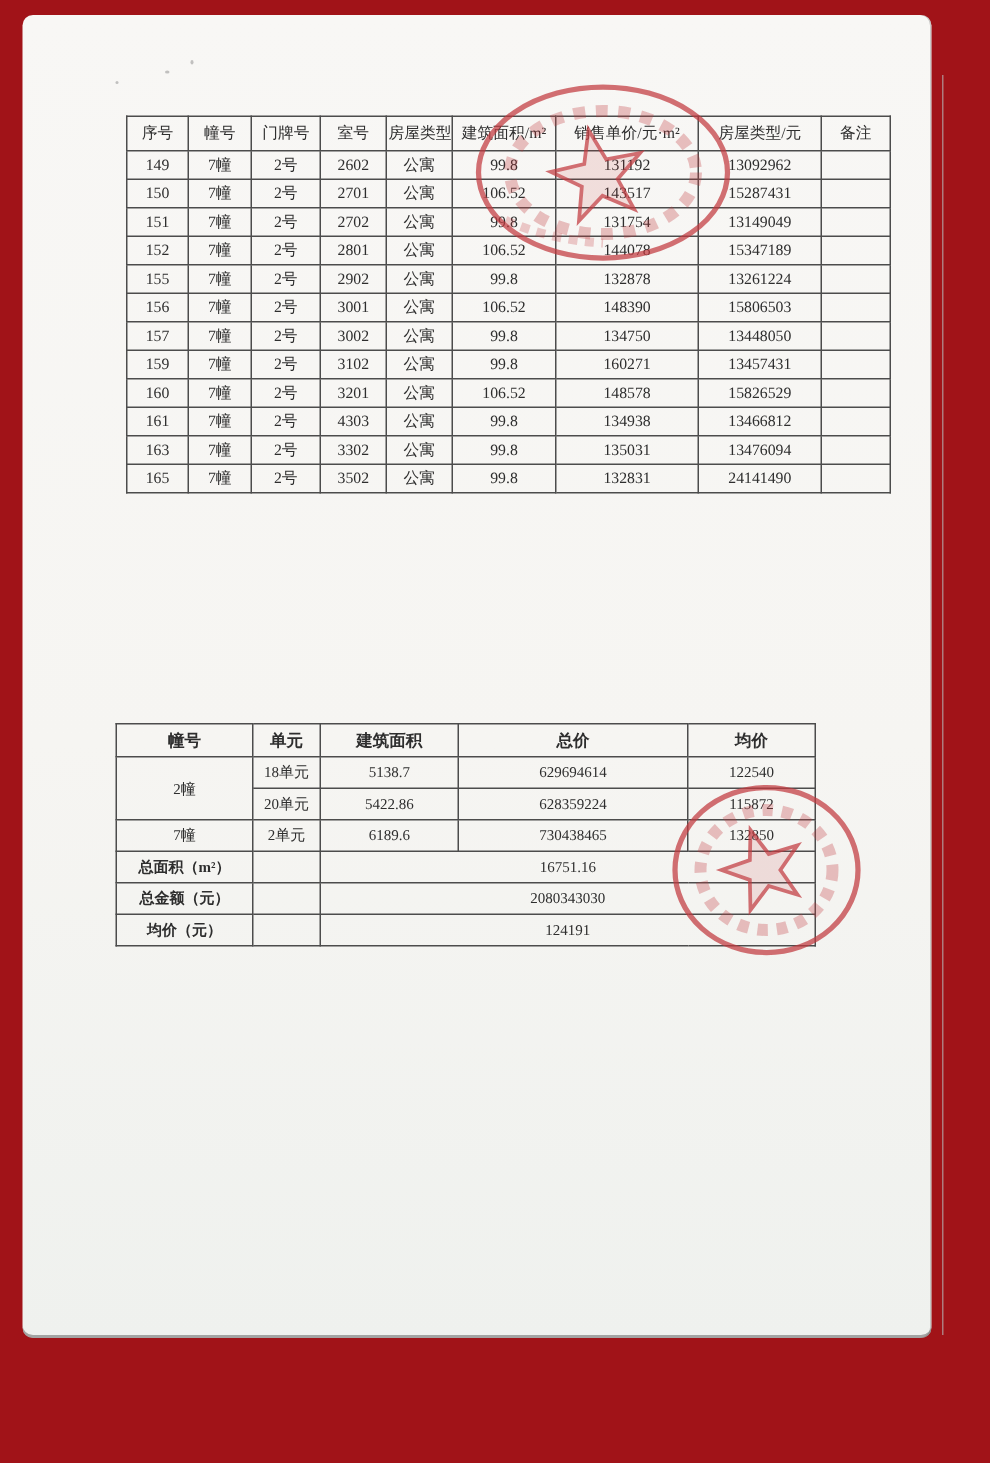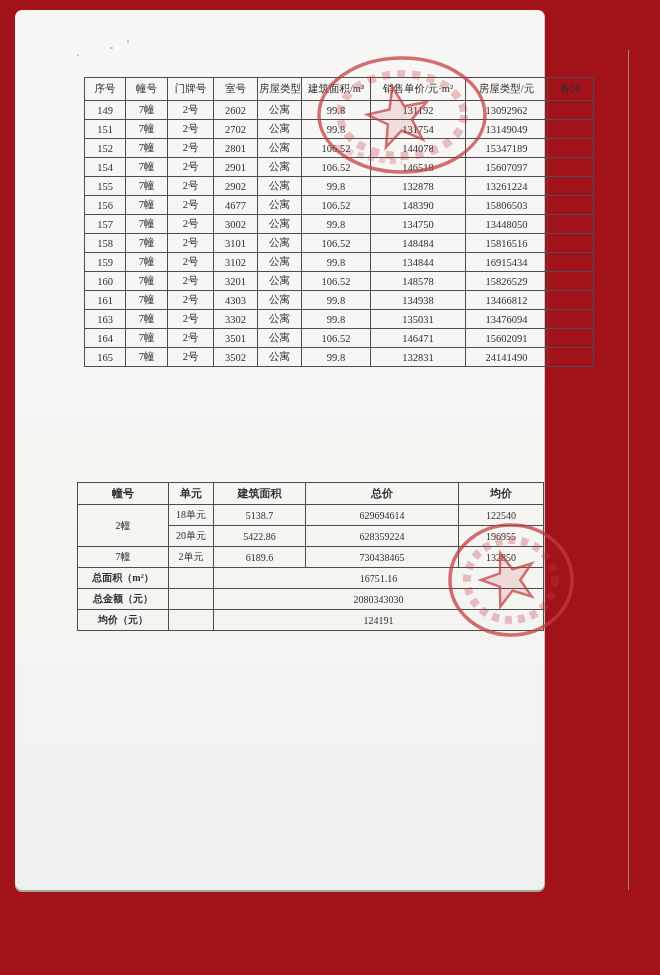--- a/index.html
+++ b/index.html
@@ -4,24 +4,25 @@
 <style>
   html,body{margin:0;padding:0;}
   body{
     width:660px;height:975px;
     background:#a11318;
     position:relative;
     font-family:"Liberation Serif","DejaVu Serif",serif;
     overflow:hidden;
   }
   .page{
-    position:absolute;left:15px;top:10px;width:530px;height:882px;
+    position:absolute;left:15px;top:10px;width:574px;height:882px;
     background:linear-gradient(180deg,#f8f7f5 0%,#f6f5f2 55%,#eff1ee 100%);
     border-radius:7px;
     box-shadow:inset 0 -2px 0 rgba(70,70,70,.45), inset -1px 0 0 rgba(120,120,120,.35);
+    padding-left:32px;
   }
   .scan-edge{
     position:absolute;left:613px;top:40px;bottom:2px;width:1px;
     background:#b6b6b6;opacity:.65;
   }
   .speck{position:absolute;background:#8a8a8a;border-radius:50%;opacity:.5;}
 
   table{border-collapse:collapse;table-layout:fixed;position:absolute;background:transparent;}
   td,th{
     border:1px solid #4c4c4c;
@@ -85,20 +86,31 @@
           <td>7幢</td>
           <td>2号</td>
           <td>2602</td>
           <td>公寓</td>
           <td>99.8</td>
           <td>131192</td>
           <td>13092962</td>
           <td></td>
         </tr>
         <tr>
+          <td>150</td>
+          <td>7幢</td>
+          <td>2号</td>
+          <td>2701</td>
+          <td>公寓</td>
+          <td>106.52</td>
+          <td>143517</td>
+          <td>15287431</td>
+          <td></td>
+        </tr>
+        <tr>
           <td>151</td>
           <td>7幢</td>
           <td>2号</td>
           <td>2702</td>
           <td>公寓</td>
           <td>99.8</td>
           <td>131754</td>
           <td>13149049</td>
           <td></td>
         </tr>
@@ -107,83 +119,61 @@
           <td>7幢</td>
           <td>2号</td>
           <td>2801</td>
           <td>公寓</td>
           <td>106.52</td>
           <td>144078</td>
           <td>15347189</td>
           <td></td>
         </tr>
         <tr>
-          <td>154</td>
-          <td>7幢</td>
-          <td>2号</td>
-          <td>2901</td>
-          <td>公寓</td>
-          <td>106.52</td>
-          <td>146518</td>
-          <td>15607097</td>
-          <td></td>
-        </tr>
-        <tr>
           <td>155</td>
           <td>7幢</td>
           <td>2号</td>
           <td>2902</td>
           <td>公寓</td>
           <td>99.8</td>
           <td>132878</td>
           <td>13261224</td>
           <td></td>
         </tr>
         <tr>
           <td>156</td>
           <td>7幢</td>
           <td>2号</td>
-          <td>4677</td>
+          <td>3001</td>
           <td>公寓</td>
           <td>106.52</td>
           <td>148390</td>
           <td>15806503</td>
           <td></td>
         </tr>
         <tr>
           <td>157</td>
           <td>7幢</td>
           <td>2号</td>
           <td>3002</td>
           <td>公寓</td>
           <td>99.8</td>
           <td>134750</td>
           <td>13448050</td>
           <td></td>
         </tr>
         <tr>
-          <td>158</td>
-          <td>7幢</td>
-          <td>2号</td>
-          <td>3101</td>
-          <td>公寓</td>
-          <td>106.52</td>
-          <td>148484</td>
-          <td>15816516</td>
-          <td></td>
-        </tr>
-        <tr>
           <td>159</td>
           <td>7幢</td>
           <td>2号</td>
           <td>3102</td>
           <td>公寓</td>
           <td>99.8</td>
-          <td>134844</td>
-          <td>16915434</td>
+          <td>160271</td>
+          <td>13457431</td>
           <td></td>
         </tr>
         <tr>
           <td>160</td>
           <td>7幢</td>
           <td>2号</td>
           <td>3201</td>
           <td>公寓</td>
           <td>106.52</td>
           <td>148578</td>
@@ -203,31 +193,20 @@
         </tr>
         <tr>
           <td>163</td>
           <td>7幢</td>
           <td>2号</td>
           <td>3302</td>
           <td>公寓</td>
           <td>99.8</td>
           <td>135031</td>
           <td>13476094</td>
-          <td></td>
-        </tr>
-        <tr>
-          <td>164</td>
-          <td>7幢</td>
-          <td>2号</td>
-          <td>3501</td>
-          <td>公寓</td>
-          <td>106.52</td>
-          <td>146471</td>
-          <td>15602091</td>
           <td></td>
         </tr>
         <tr>
           <td>165</td>
           <td>7幢</td>
           <td>2号</td>
           <td>3502</td>
           <td>公寓</td>
           <td>99.8</td>
           <td>132831</td>
@@ -259,21 +238,21 @@
         <td rowspan="2">2幢</td>
         <td>18单元</td>
         <td>5138.7</td>
         <td>629694614</td>
         <td>122540</td>
       </tr>
       <tr>
         <td>20单元</td>
         <td>5422.86</td>
         <td>628359224</td>
-        <td>196955</td>
+        <td>115872</td>
       </tr>
       <tr>
         <td>7幢</td>
         <td>2单元</td>
         <td>6189.6</td>
         <td>730438465</td>
         <td>132850</td>
       </tr>
       <tr>
         <td class="rowlabel">总面积（m²）</td>

